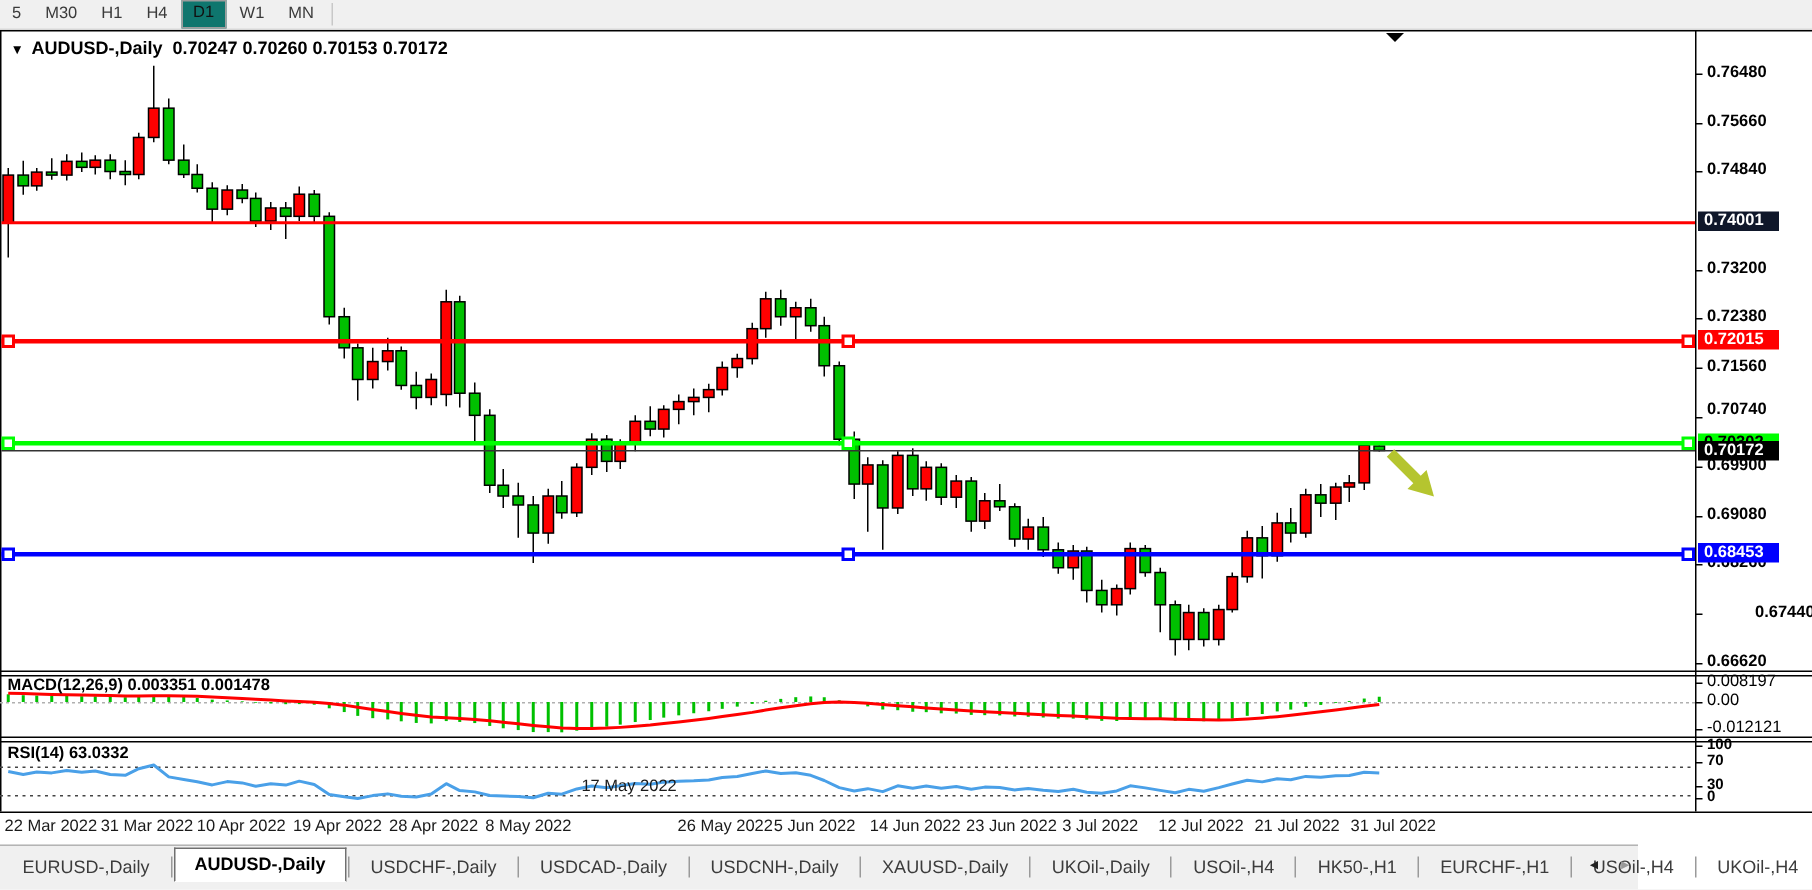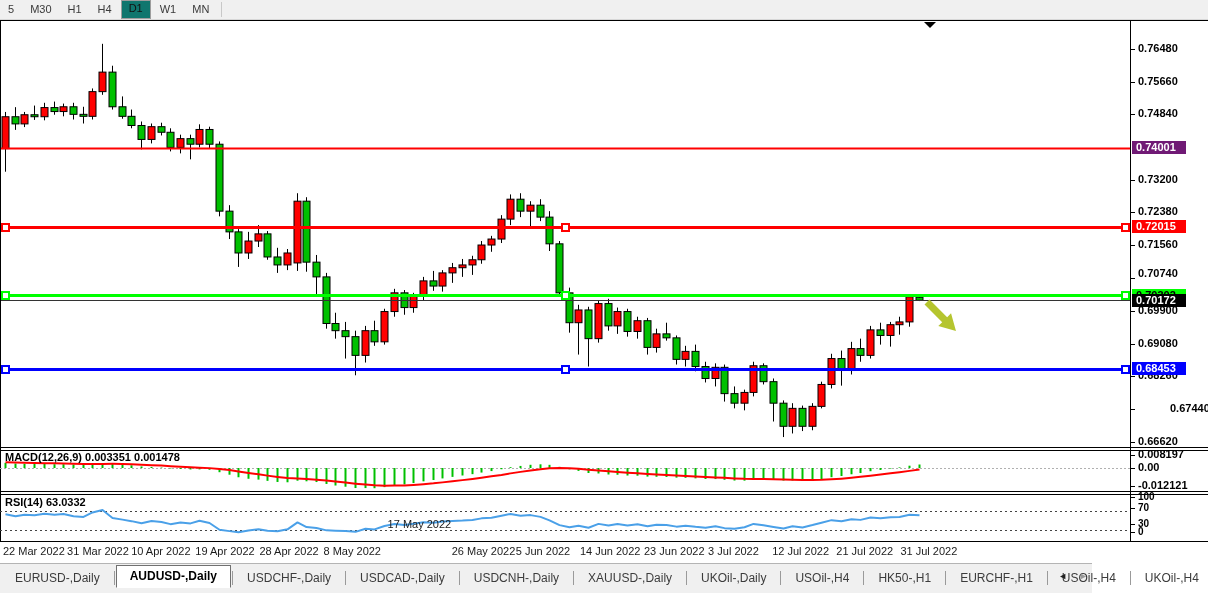--- a/index.html
+++ b/index.html
@@ -14,21 +14,21 @@
   
   #gfx{position:absolute;left:0;top:0;z-index:1;}
   
   .lbl{position:absolute;z-index:3;white-space:nowrap;}
   #title{position:absolute;left:7px;top:25px;z-index:3;font-size:12px;font-weight:700;color:#000;}
   #title .caret{font-size:9px;margin-right:5px;}
   .paneLabel{position:absolute;z-index:3;font-size:11px;font-weight:700;color:#000;}
   .ptick{font-size:11px;font-weight:700;color:#000;}
   .pchip{font-size:11px;font-weight:700;padding:0 0 0 4px;height:13px;line-height:13px;width:50px;}
   .dlabel{font-size:11px;color:#1a1a1a;}
-  .itick{font-size:11px;font-weight:700;color:#000;}
+  .itick{font-size:11px;font-weight:400;color:#000;}
   .rtick{font-size:10px;font-weight:700;color:#000;}
   
   #tabstrip{position:absolute;left:0;top:563px;width:1092px;height:30px;background:#f0f0f0;
             border-top:1px solid #b4b4b4;z-index:4;}
   #tabs{position:absolute;left:2px;top:2px;height:22px;display:flex;align-items:flex-end;}
   .tab{height:20px;line-height:20px;padding:0 13px;font-size:12px;color:#3c3c3c;background:transparent;cursor:default;}
   .tab.active{background:#ffffff;border:1px solid #707070;border-bottom:1px solid #ffffff;
               font-weight:700;color:#000;height:21px;line-height:20px;}
   .tabsep{width:1px;height:14px;background:#9a9a9a;margin:0 1px 3px 1px;align-self:flex-end;}
   #scrollers{position:absolute;right:4px;top:5px;display:flex;gap:12px;z-index:5;align-items:center;}
@@ -379,38 +379,41 @@
       <line x1="1130" y1="442.5" x2="1135" y2="442.5" stroke="#000" stroke-width="1"></line>
       <line x1="1130" y1="455.5" x2="1135" y2="455.5" stroke="#000" stroke-width="1"></line>
       <line x1="1130" y1="468.5" x2="1135" y2="468.5" stroke="#000" stroke-width="1"></line>
       <line x1="1130" y1="486.5" x2="1135" y2="486.5" stroke="#000" stroke-width="1"></line>
       <line x1="1130" y1="497.5" x2="1135" y2="497.5" stroke="#000" stroke-width="1"></line>
       <line x1="1130" y1="508.5" x2="1135" y2="508.5" stroke="#000" stroke-width="1"></line>
       <line x1="1130" y1="524.5" x2="1135" y2="524.5" stroke="#000" stroke-width="1"></line>
       <line x1="1130" y1="532.5" x2="1135" y2="532.5" stroke="#000" stroke-width="1"></line>
     </svg>
 
+  <div id="title">
+    <span class="caret">▼</span><span>AUDUSD-,Daily</span>&nbsp;&nbsp;<span>0.70247 0.70260 0.70153 0.70172</span>
+  </div>
 
   <div class="paneLabel" style="left:5px;top:451px;">MACD(12,26,9) 0.003351 0.001478</div>
   <div class="paneLabel" style="left:5px;top:496px;">RSI(14) 63.0332</div>
 
   <div id="overlay">
       <div class="lbl ptick" style="left: 1138px; top: 42px;">0.76480</div>
       <div class="lbl ptick" style="left: 1138px; top: 74.6693px;">0.75660</div>
       <div class="lbl ptick" style="left: 1138px; top: 107.339px;">0.74840</div>
       <div class="lbl ptick" style="left: 1138px; top: 172.677px;">0.73200</div>
       <div class="lbl ptick" style="left: 1138px; top: 205.347px;">0.72380</div>
       <div class="lbl ptick" style="left: 1138px; top: 238.016px;">0.71560</div>
       <div class="lbl ptick" style="left: 1138px; top: 267px;">0.70740</div>
       <div class="lbl ptick" style="left: 1138px; top: 304.151px;">0.69900</div>
       <div class="lbl ptick" style="left: 1138px; top: 336.821px;">0.69080</div>
       <div class="lbl ptick" style="left: 1138px; top: 369.49px;">0.68260</div>
       <div class="lbl ptick" style="left: 1138px; top: 402.159px; padding-left: 32px;">0.67440</div>
       <div class="lbl ptick" style="left: 1138px; top: 434.829px;">0.66620</div>
-      <div class="lbl pchip" style="left: 1132px; top: 141.265px; background: #701a75; color: rgb(255, 255, 255);">0.74001</div>
+      <div class="lbl pchip" style="left: 1132px; top: 141.265px; background: #0f172a; color: rgb(255, 255, 255);">0.74001</div>
       <div class="lbl pchip" style="left: 1132px; top: 220.388px; background: rgb(255, 0, 0); color: rgb(255, 255, 255);">0.72015</div>
       <div class="lbl pchip" style="left: 1132px; top: 288.635px; background: rgb(0, 255, 0); color: rgb(0, 0, 0);">0.70302</div>
       <div class="lbl pchip" style="left: 1132px; top: 362.301px; background: rgb(0, 0, 255); color: rgb(255, 255, 255);">0.68453</div>
       <div class="lbl pchip" style="left: 1132px; top: 293.815px; background: rgb(0, 0, 0); color: rgb(255, 255, 255);">0.70172</div>
       <div class="lbl itick" style="left: 1138px; top: 448px;">0.008197</div>
       <div class="lbl itick" style="left: 1138px; top: 461px;">0.00</div>
       <div class="lbl itick" style="left: 1138px; top: 479px;">-0.012121</div>
       <div class="lbl rtick" style="left: 1138px; top: 491px;">100</div>
       <div class="lbl rtick" style="left: 1138px; top: 502px;">70</div>
       <div class="lbl rtick" style="left: 1138px; top: 518px;">30</div>

